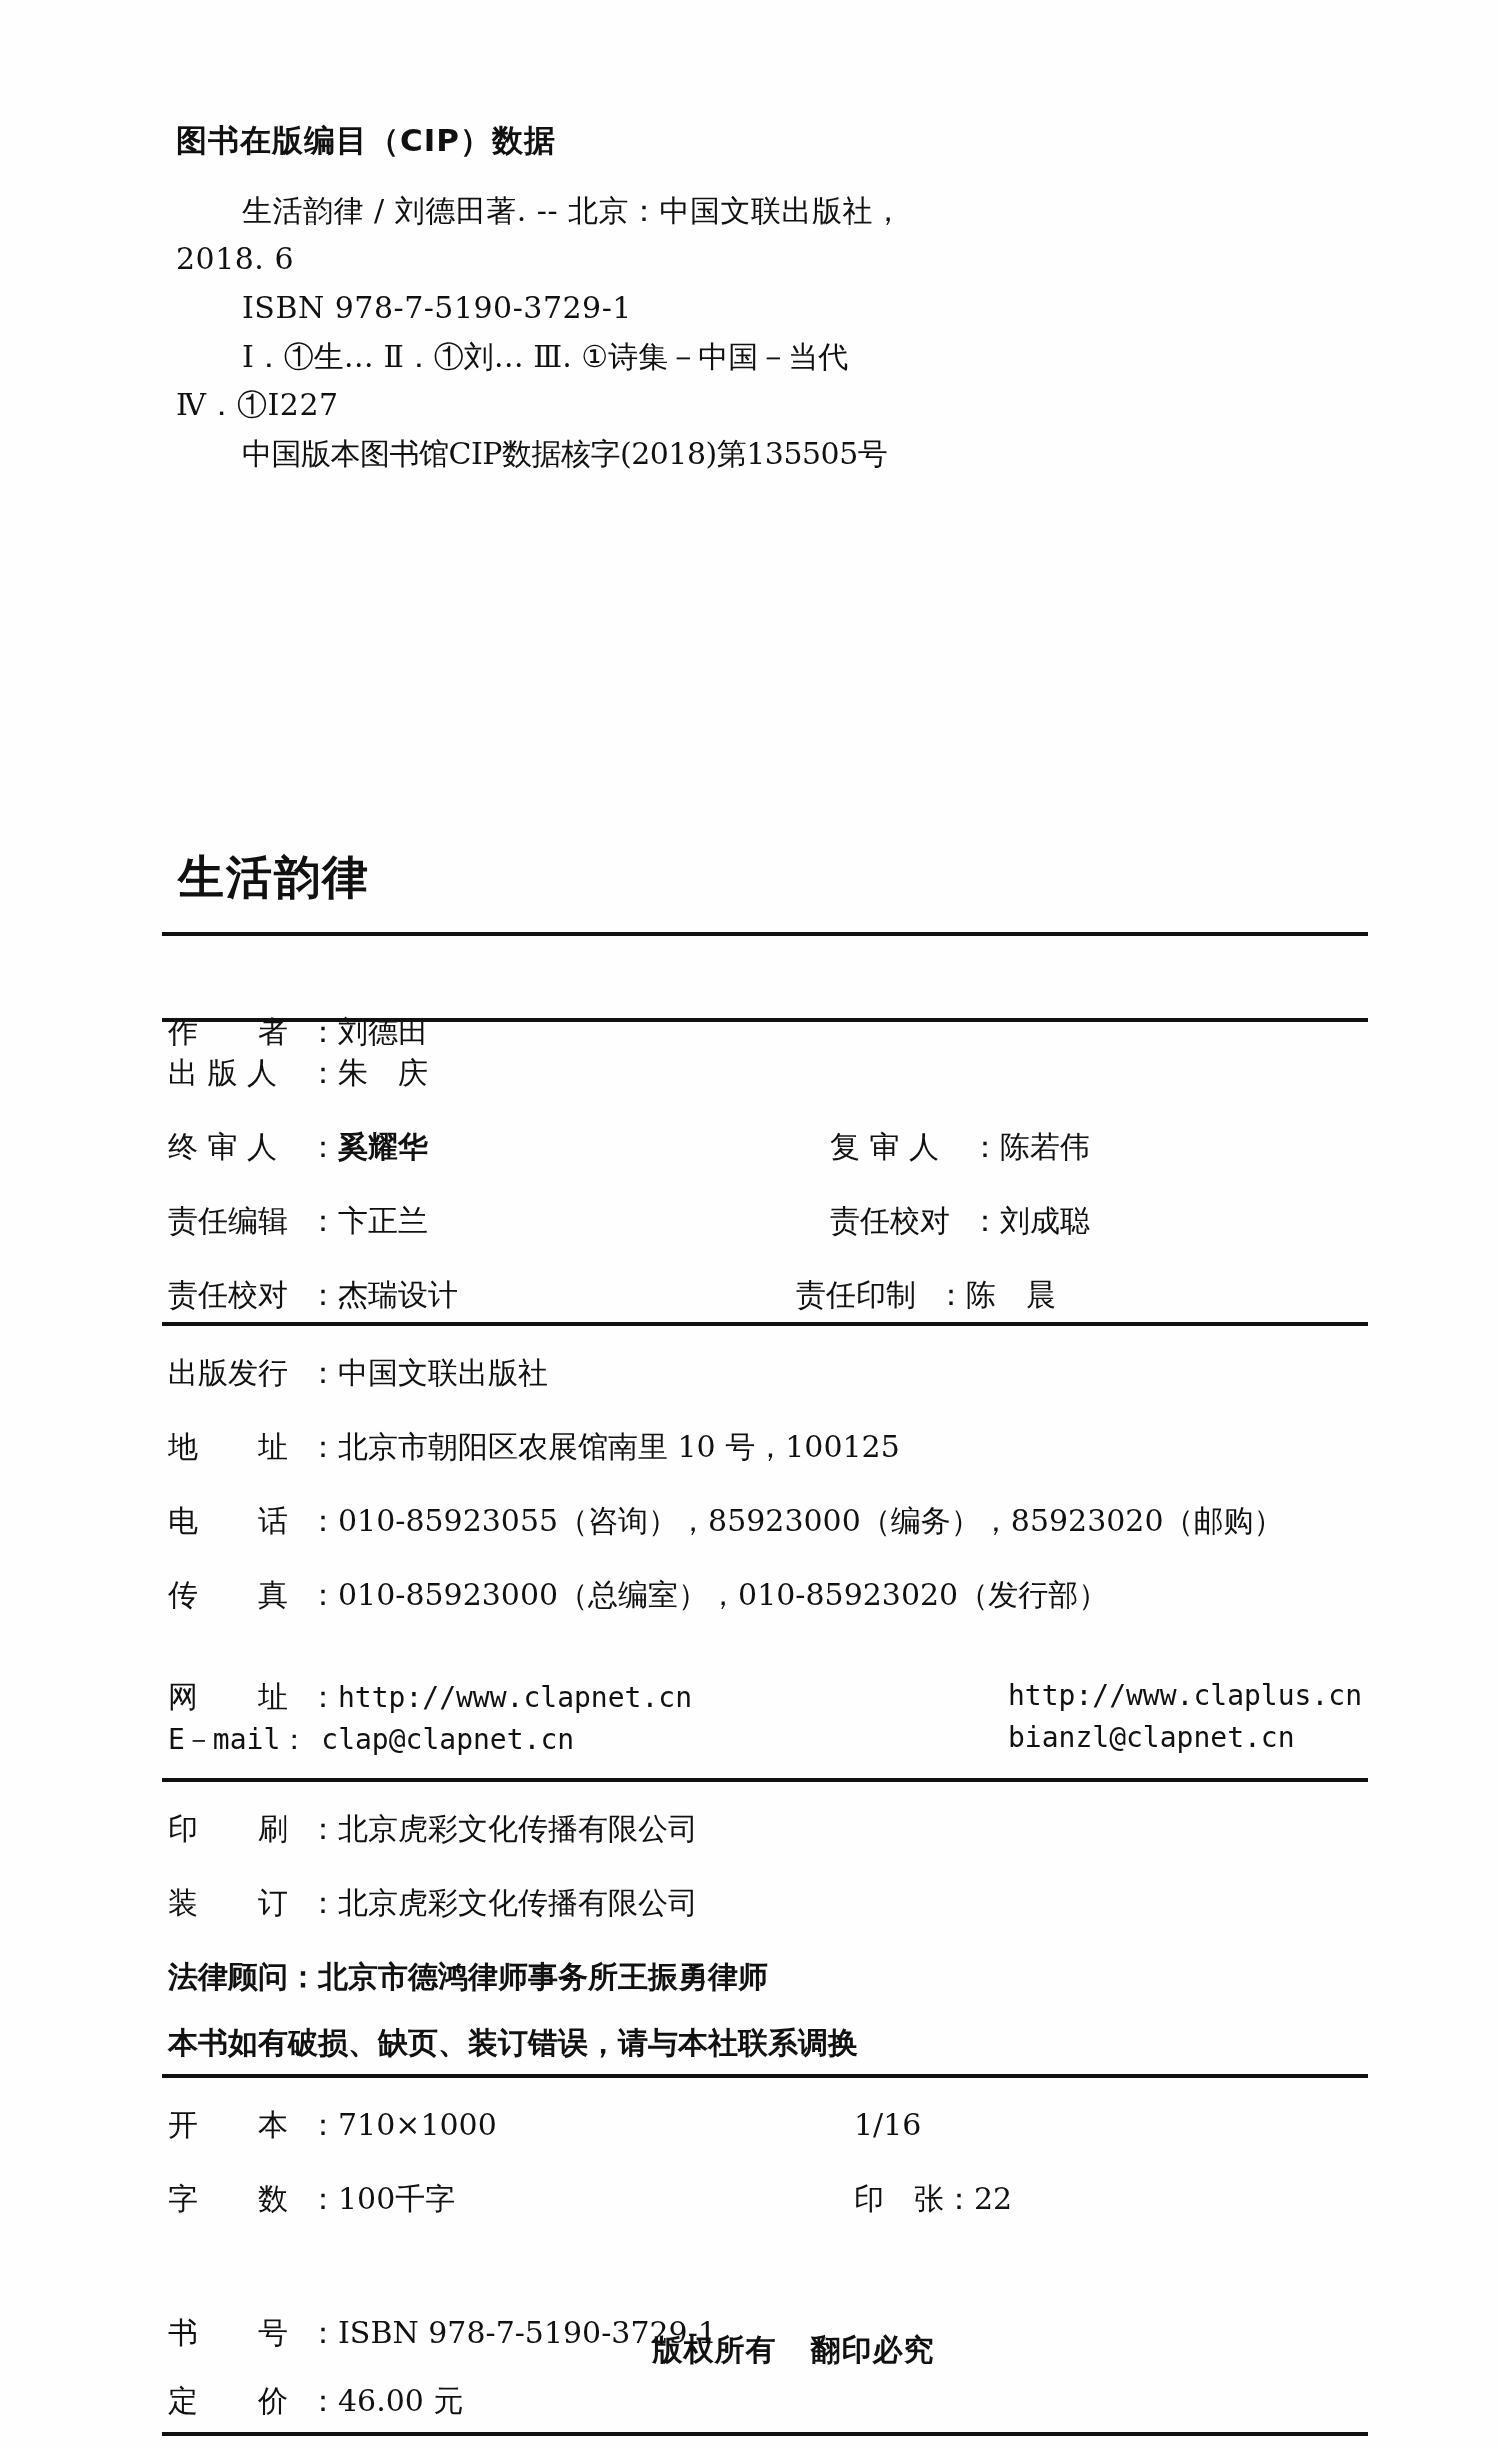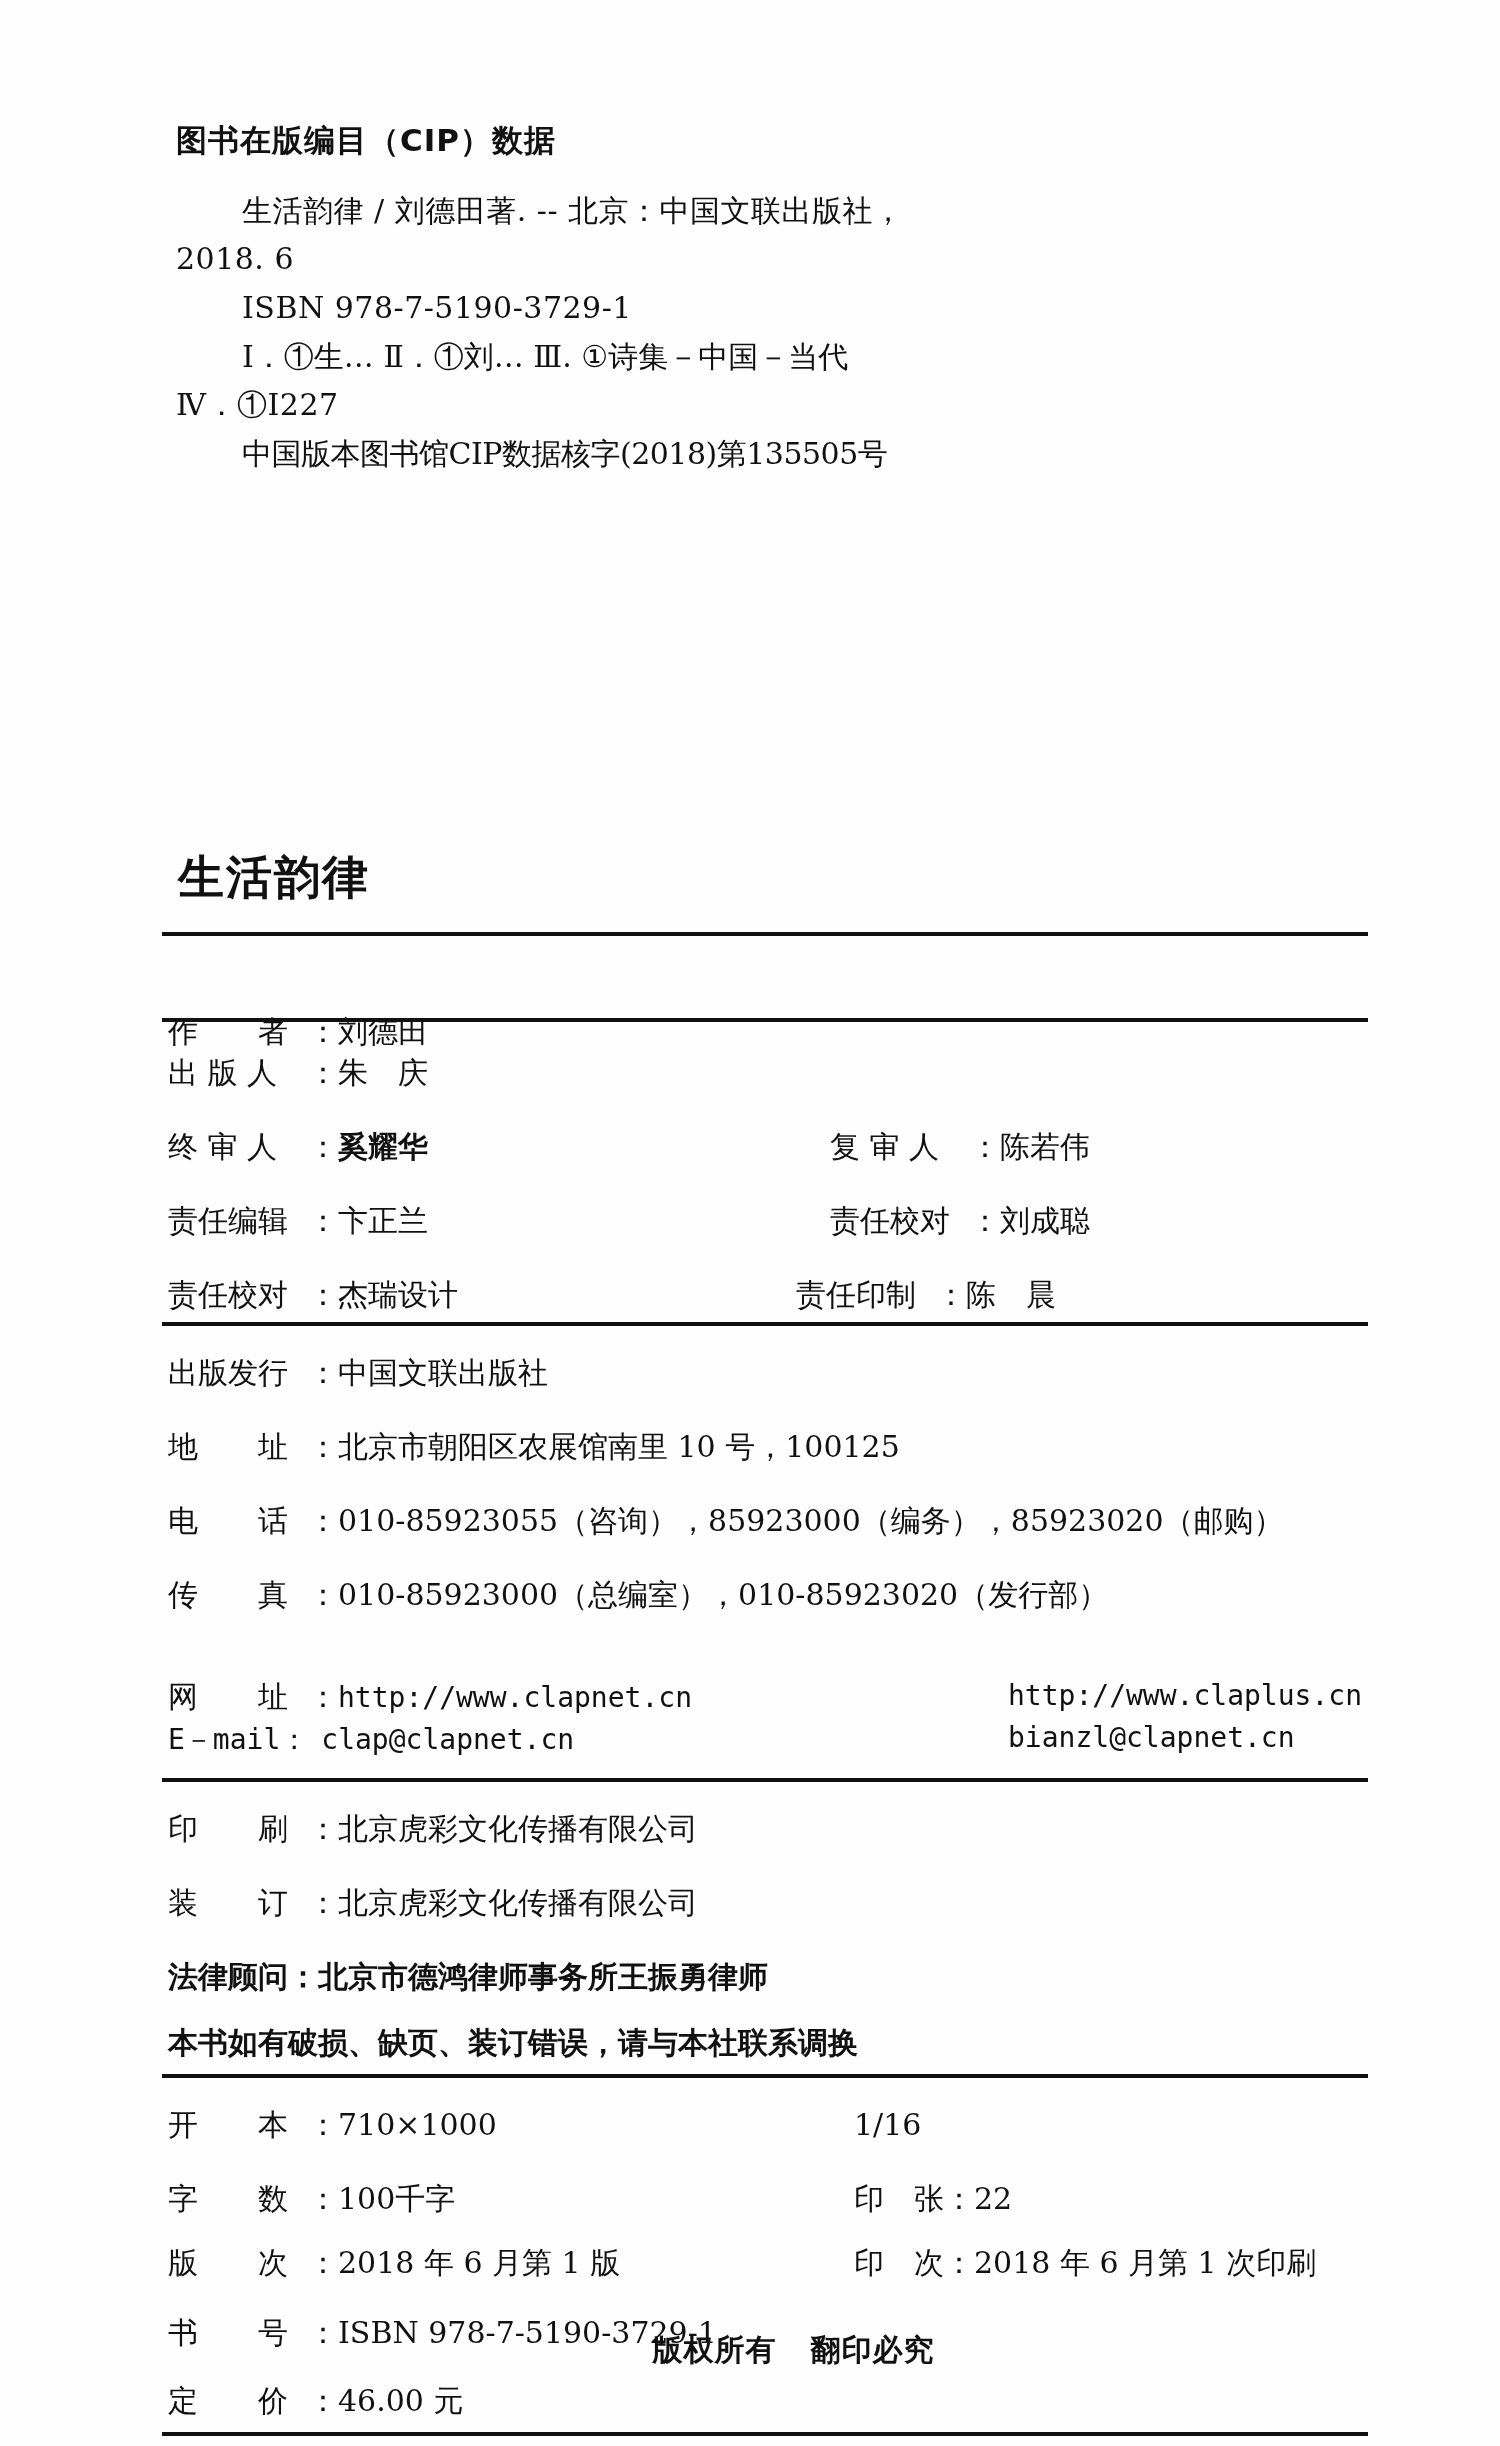--- a/index.html
+++ b/index.html
@@ -278,28 +278,20 @@
 
   <div class="row" style="top:2184px;">
     <span class="col-l">
       <span class="lbl j4">字　　数</span><span>：</span><span class="val">100千字</span>
     </span>
     <span class="col-r" style="left:686px;">
       <span class="lbl">印　张</span><span>：</span><span class="val">22</span>
     </span>
   </div>
 
-  <div class="row" style="top:2248px;">
-    <span class="col-l">
-      <span class="lbl j4">版　　次</span><span>：</span><span class="val">2018 年 6 月第 1 版</span>
-    </span>
-    <span class="col-r" style="left:686px;">
-      <span class="lbl">印　次</span><span>：</span><span class="val">2018 年 6 月第 1 次印刷</span>
-    </span>
-  </div>
 
   <div class="row" style="top:2318px;">
     <span class="col-l">
       <span class="lbl j4">书　　号</span><span>：</span><span class="val">ISBN 978-7-5190-3729-1</span>
     </span>
   </div>
 
   <div class="row" style="top:2386px;">
     <span class="col-l">
       <span class="lbl j4">定　　价</span><span>：</span><span class="val">46.00 元</span>

